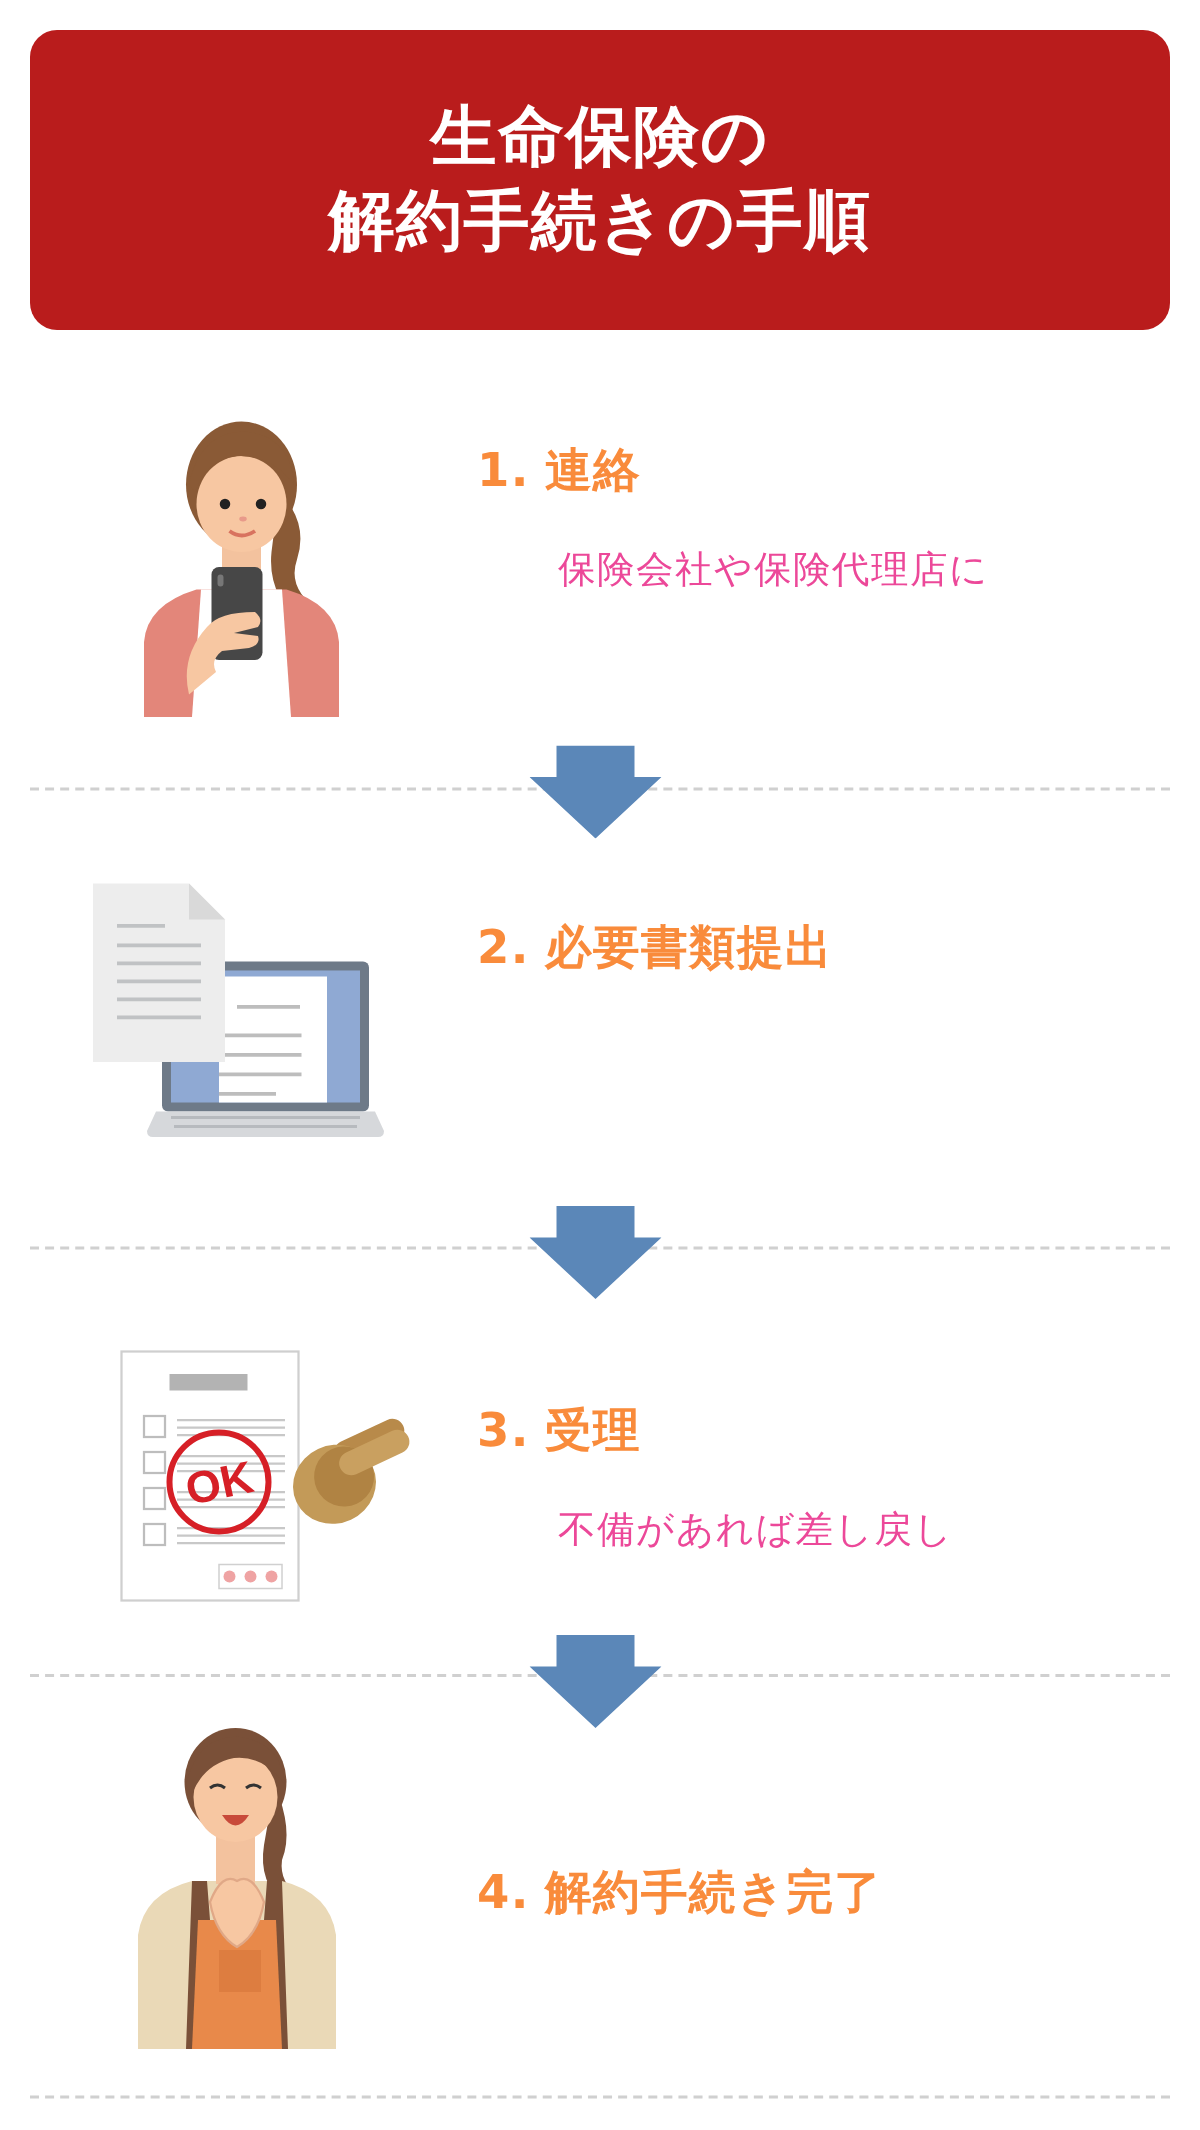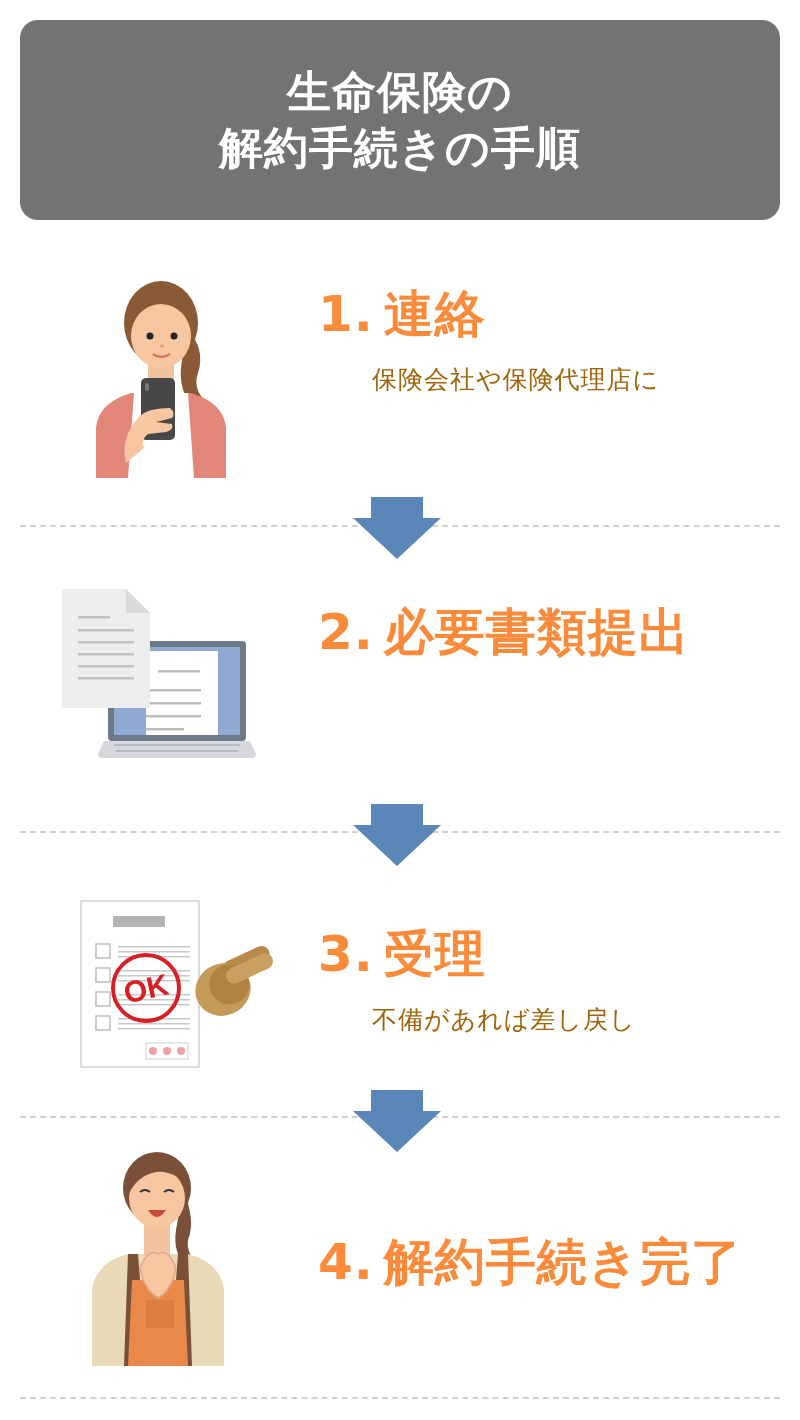--- a/index.html
+++ b/index.html
@@ -1,27 +1,27 @@
 <!DOCTYPE html>
 <html><head>
 <meta charset="utf-8">
 <style>
   html, body { margin:0; padding:0; background:#ffffff; }
   body { width:800px; height:1420px; position:relative; overflow:hidden;
          font-family:"DejaVu Sans","Liberation Sans",sans-serif; }
   .header { position:absolute; left:20px; top:20px; width:760px; height:200px;
-            background:#737373; border-radius:18px; display:flex; flex-direction:column;
+            background:#b91c1c; border-radius:18px; display:flex; flex-direction:column;
             align-items:center; justify-content:center; }
   .header .line { color:#ffffff; font-weight:bold; font-size:44px; line-height:56px;
                   letter-spacing:1px; }
   .illus { position:absolute; }
   .step-title { position:absolute; left:318px; color:#f98b3b; font-weight:bold;
-                font-size:50px; line-height:52px; white-space:nowrap; letter-spacing:1px; }
+                font-size:31px; line-height:52px; white-space:nowrap; letter-spacing:1px; }
   .step-title .num { margin-right:10px; }
-  .step-desc { position:absolute; left:372px; color:#a16207; font-size:25px; line-height:40px;
+  .step-desc { position:absolute; left:372px; color:#ec4899; font-size:25px; line-height:40px;
                white-space:nowrap; letter-spacing:1px; }
   .divider { position:absolute; left:20px; width:760px; height:0;
              border-top:2px dashed #d0d0d0; }
   .arrow { position:absolute; left:353px; width:88px; height:62px; }
 </style>
 </head>
 <body>
 
 <div class="header">
   <div class="line">生命保険の</div>

